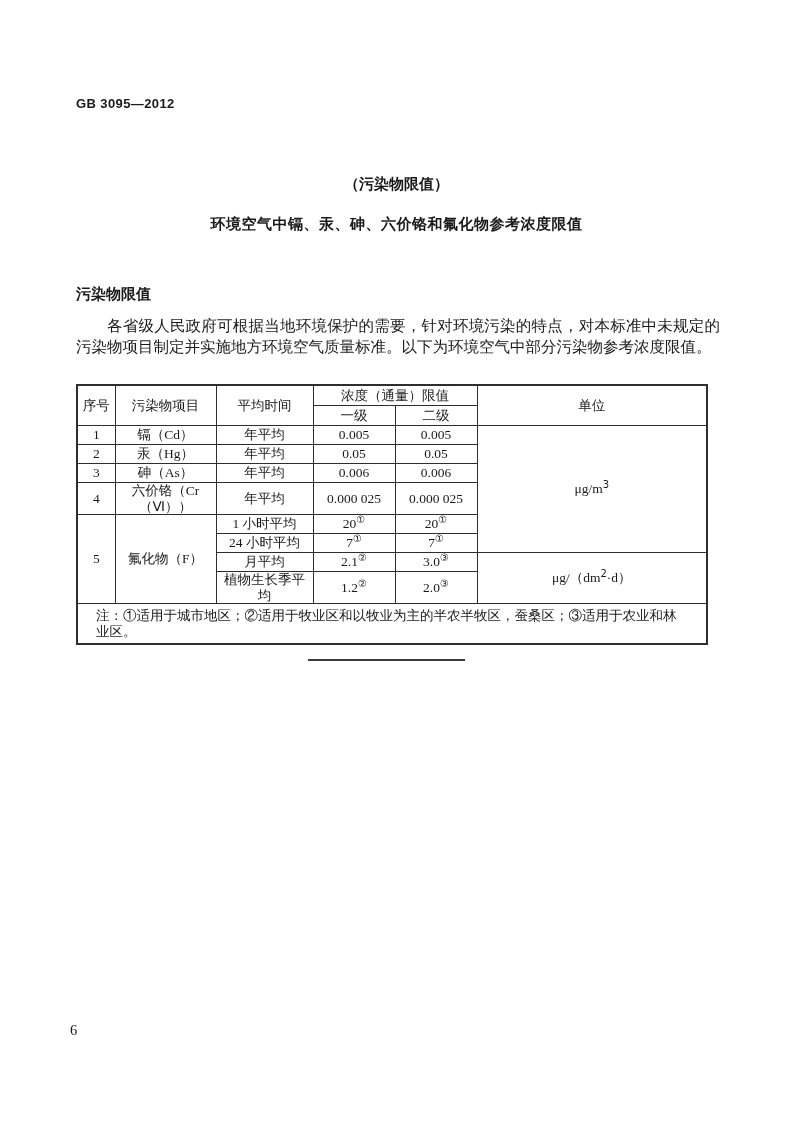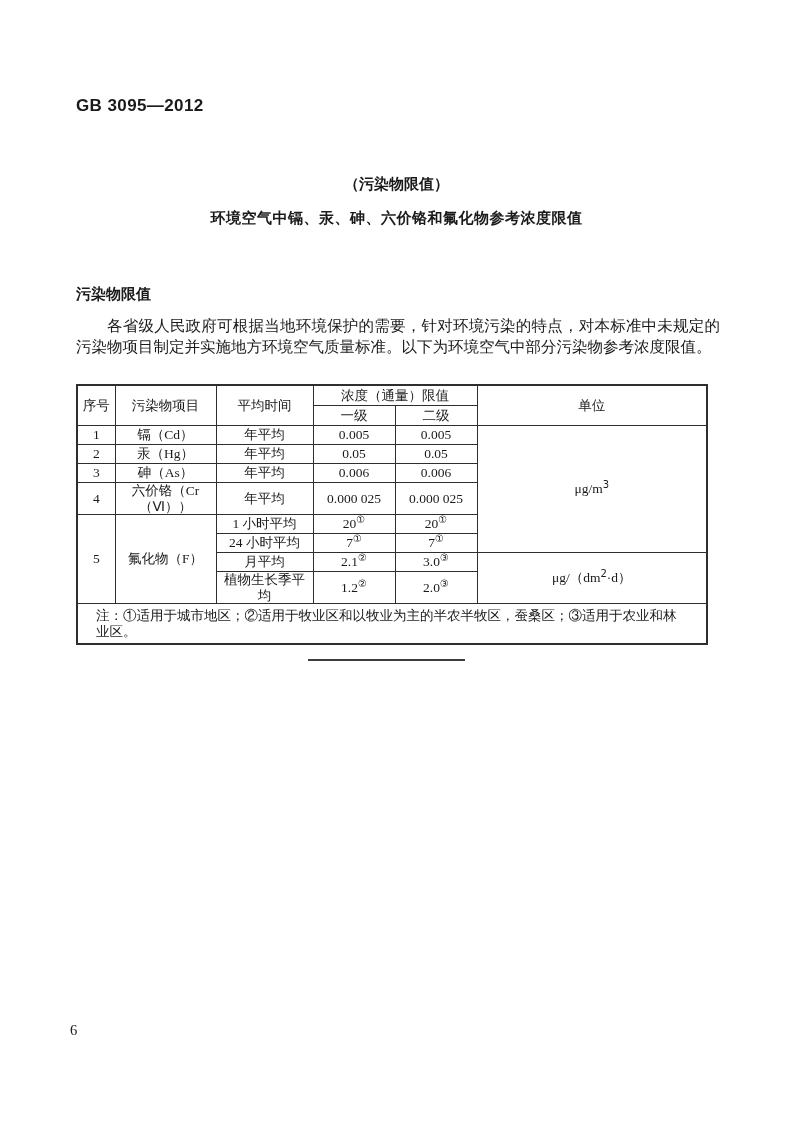--- a/index.html
+++ b/index.html
@@ -10,36 +10,36 @@
     background: #ffffff;
     color: #1a1a1a;
     font-family: "Liberation Serif", serif;
     overflow: hidden;
   }
   .doc-code {
     position: absolute;
     left: 76px;
     top: 96px;
     font-family: "Liberation Sans", sans-serif;
-    font-size: 17px;
+    font-size: 13px;
     font-weight: 700;
     letter-spacing: 0.4px;
   }
   .appendix-block {
     position: absolute;
     left: 0;
     right: 0;
     top: 168px;
     text-align: center;
     font-family: "Liberation Sans", sans-serif;
     font-weight: 700;
   }
   .appendix-label   { font-size: 16px; letter-spacing: 1px; }
   .appendix-subtitle{ font-size: 15px; margin-top: 7px; }
-  .appendix-title   { font-size: 15px; margin-top: 15px; letter-spacing: 0.5px; }
+  .appendix-title   { font-size: 15px; margin-top: 21px; letter-spacing: 0.5px; }
   .section-heading {
     position: absolute;
     left: 76px;
     top: 285px;
     font-family: "Liberation Sans", sans-serif;
     font-weight: 700;
     font-size: 15px;
   }
   .body-paragraph {
     position: absolute;

